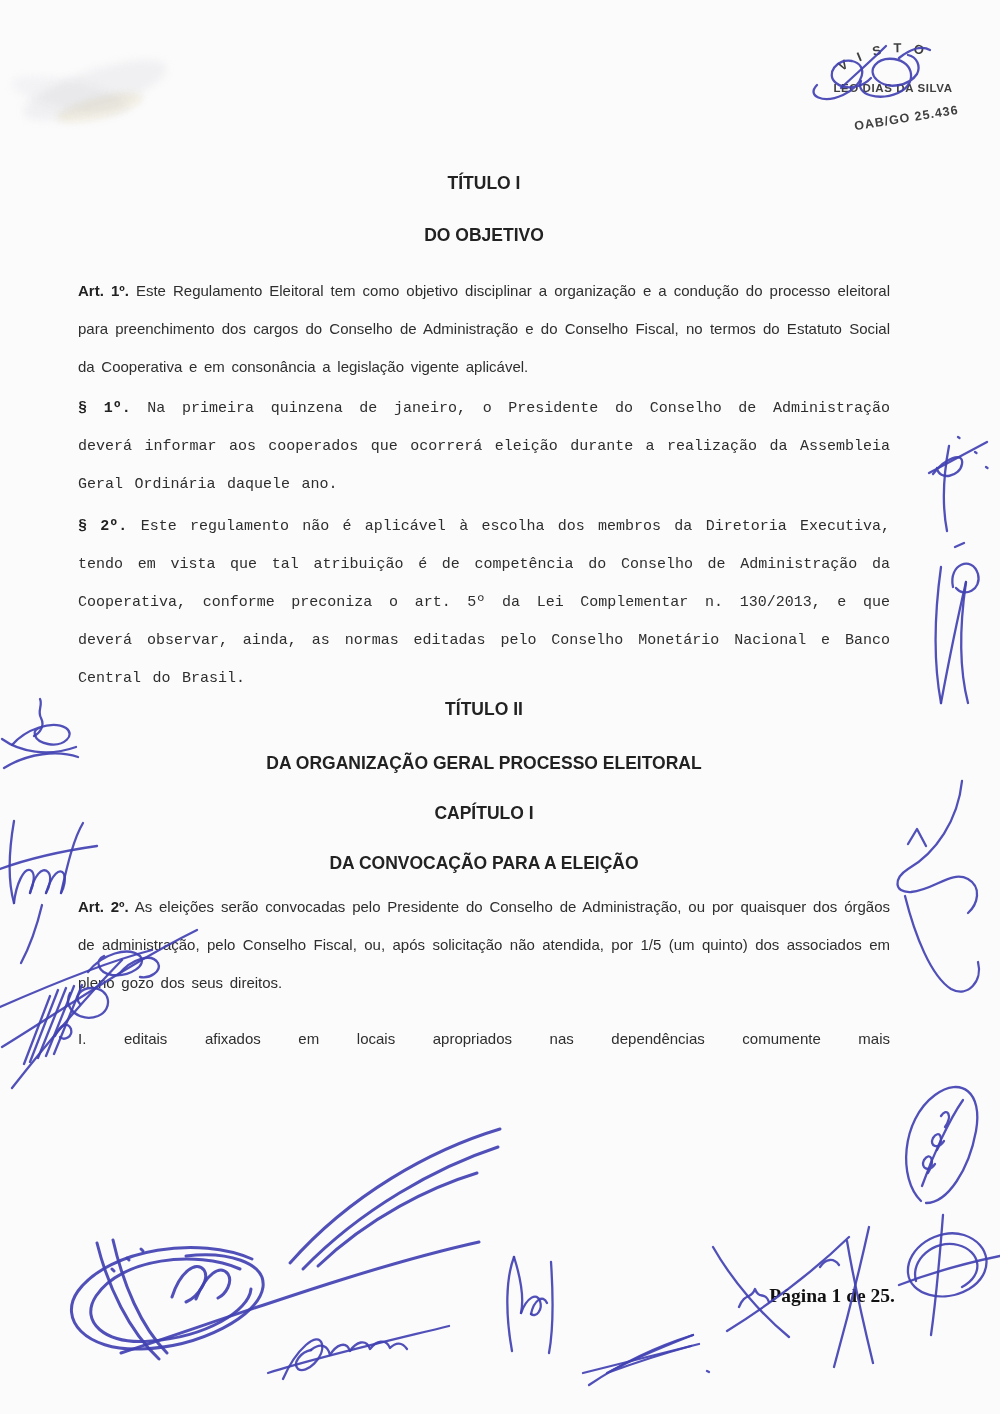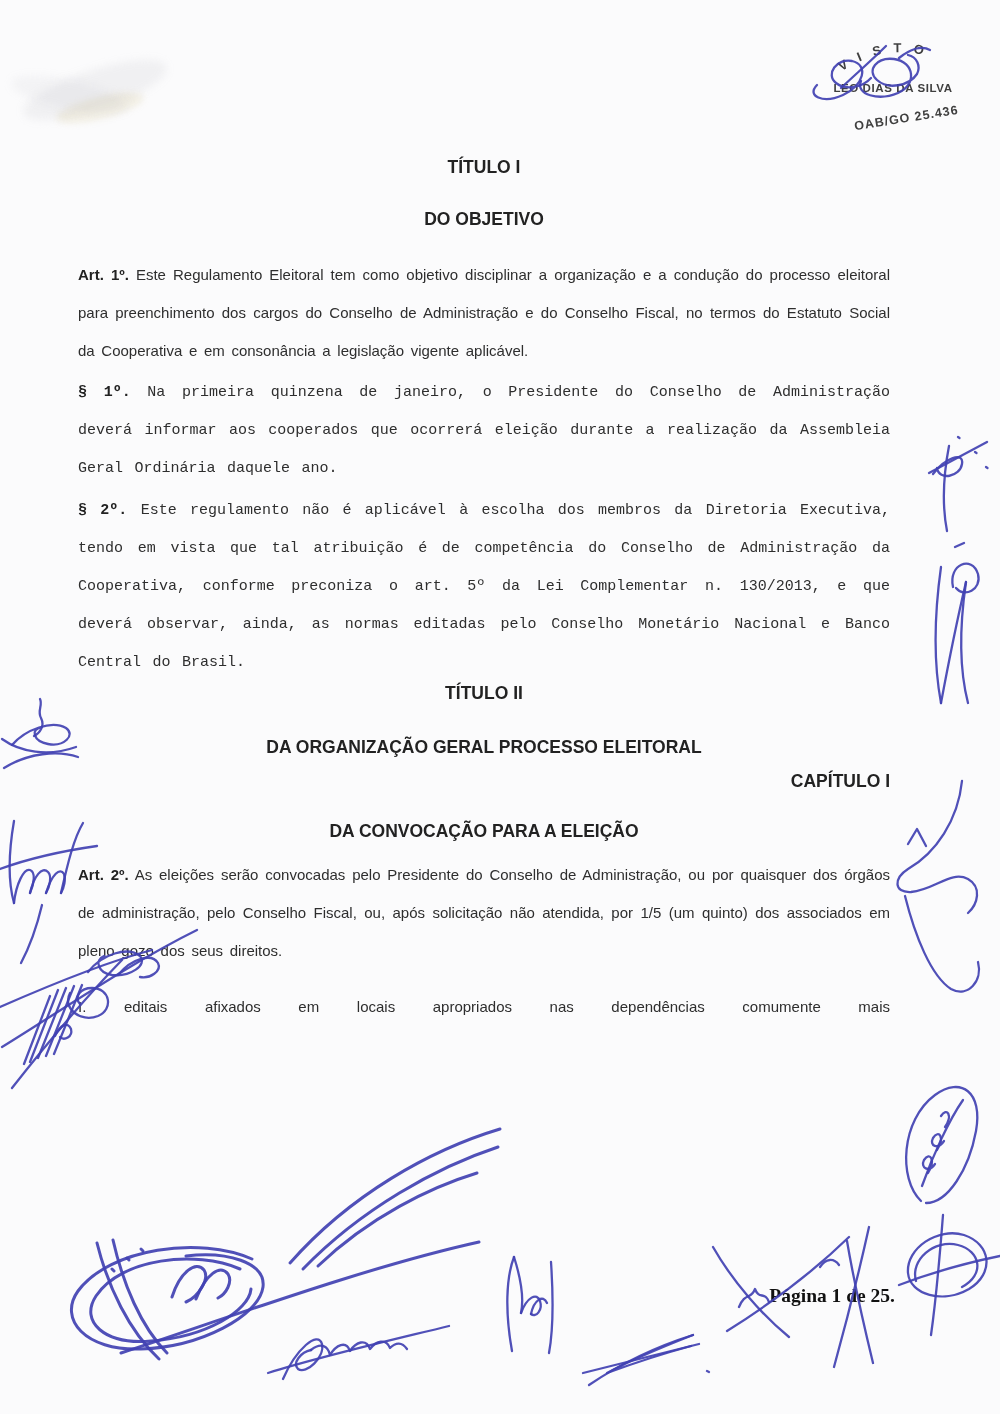--- a/index.html
+++ b/index.html
@@ -20,27 +20,27 @@
     background:rgba(200,180,110,0.16);border-radius:50%;transform:rotate(-14deg);filter:blur(3px);}
   .smudge .s3{position:absolute;left:10px;top:70px;width:120px;height:30px;
     background:rgba(150,150,165,0.08);border-radius:50%;transform:rotate(12deg);filter:blur(4px);}
 
   .stamp{position:absolute;left:775px;top:18px;width:230px;height:130px;}
   .stamp text{font-family:"Liberation Sans", sans-serif;font-weight:bold;fill:#3f3f3f;}
   .stamp .arc-text{font-size:13px;letter-spacing:4px;}
   .stamp .name-text{font-size:11.5px;letter-spacing:0.6px;}
   .stamp .oab-text{font-size:12.5px;letter-spacing:1px;}
 
-  .content{position:absolute;left:0;top:0;width:1000px;padding:0 110px 0 78px;box-sizing:border-box;}
+  .content{position:absolute;left:0;top:0;width:1000px;padding:16px 110px 0 78px;box-sizing:border-box;}
   .h{font-size:17.5px;font-weight:bold;text-align:center;line-height:22px;color:#222;margin:0;}
   .t1{margin-top:156px;}
   .s1{margin-top:30px;}
   .t2{margin-top:0px;}
   .s2{margin-top:32px;}
-  .c1{margin-top:12px;text-align:right;}
+  .c1{margin-top:28px;}
   .cs1{margin-top:28px;}
   p.para{
     font-size:15px;line-height:38px;margin:0;
     text-align:justify;text-align-last:left;
     word-spacing:2.5px;
   }
   p.p-first{margin-top:26px;}
   p.p-next{margin-top:4px;font-family:Liberation Mono, monospace;}
   p.a-first{margin-top:14px;}
   p.a-next{margin-top:4px;}

